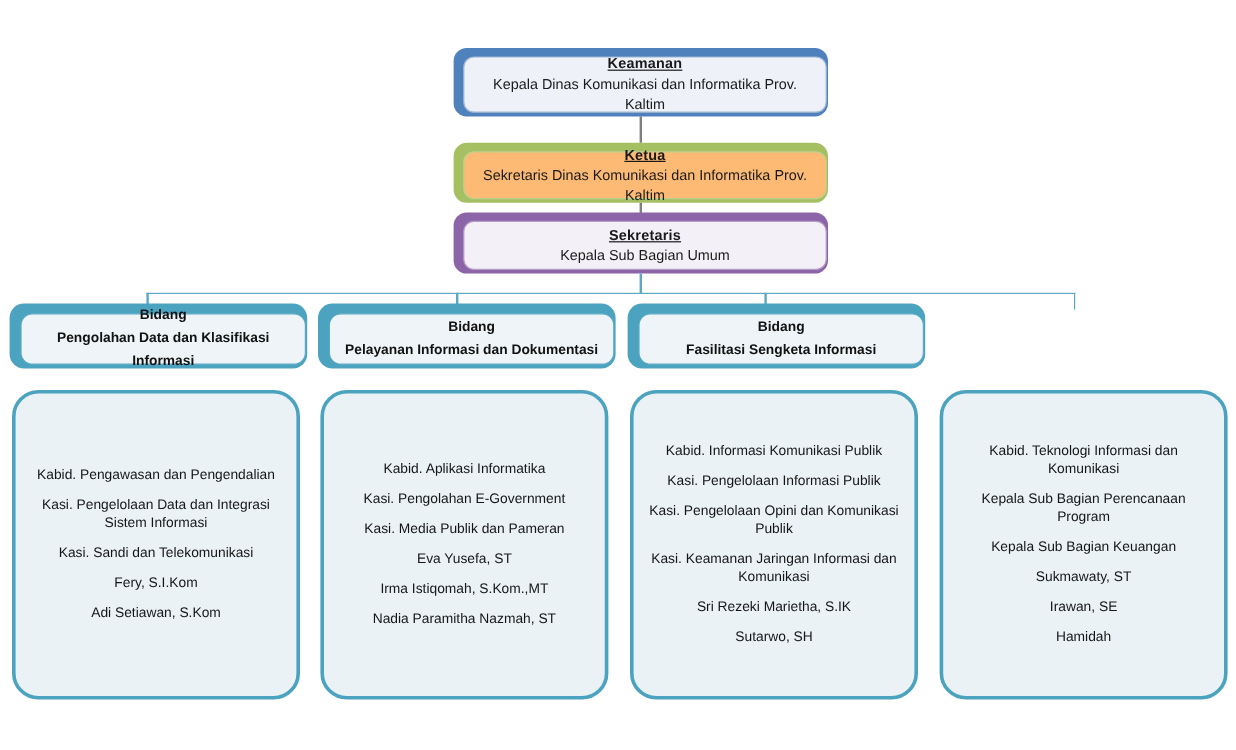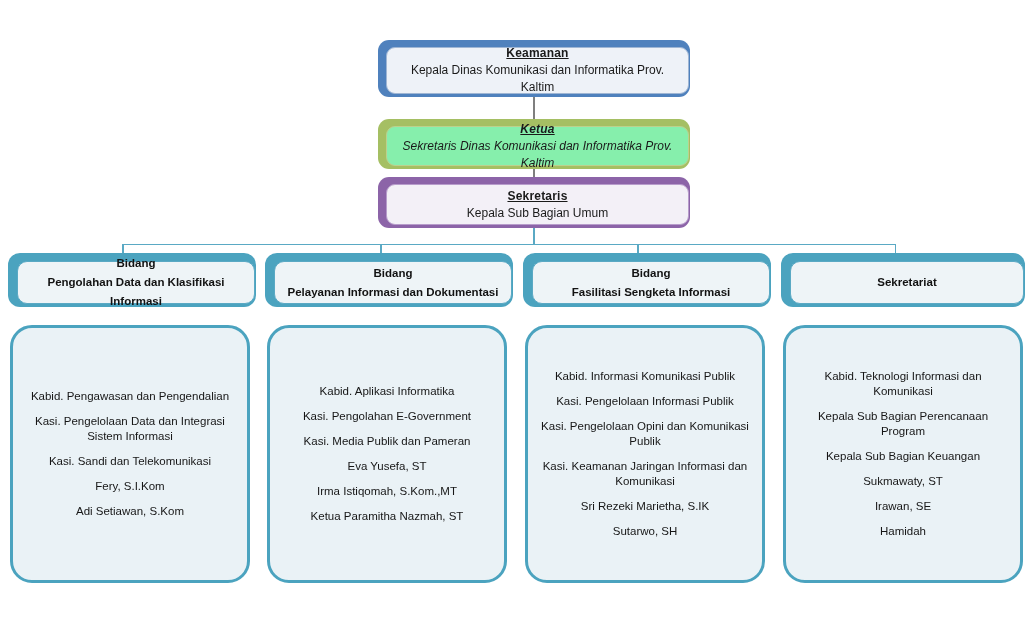--- a/index.html
+++ b/index.html
@@ -50,21 +50,21 @@
     align-items: center;
     justify-content: center;
     text-align: center;
     padding: 2px 10px;
   }
 
   
   .theme-blue .plate   { background: #4f81bd; }
   .theme-blue .face    { background: #eef2f8; border-color: #9fb6d4; }
   .theme-green .plate  { background: #a5bf63; }
-  .theme-green .face   { background: #86efac; border-color: #bdd08d; font-style: italic; }
+  .theme-green .face   { background: #fdba74; border-color: #bdd08d; }
   .theme-purple .plate { background: #8c64a8; }
   .theme-purple .face  { background: #f3f0f7; border-color: #b79ccb; }
 
   .node-title {
     font-size: 12px;
     font-weight: bold;
     color: #1a1a1a;
     text-decoration: underline;
     line-height: 17px;
     letter-spacing: .2px;
@@ -185,43 +185,36 @@
   </div>
 
   <div class="node hdr" style="left:523px; top:253px; width:248px; height:54px;">
     <div class="plate"></div>
     <div class="face">
       <div class="hdr-line">Bidang</div>
       <div class="hdr-line">Fasilitasi Sengketa Informasi</div>
     </div>
   </div>
 
-  <div class="node hdr" style="left:781px; top:253px; width:244px; height:54px;">
-    <div class="plate"></div>
-    <div class="face">
-      <div class="hdr-line">Sekretariat</div>
-
-    </div>
-  </div>
 
   <div class="body-box" style="left:10px; top:325px; width:240px; height:258px;">
     <div class="body-line">Kabid. Pengawasan dan Pengendalian</div>
     <div class="body-line">Kasi. Pengelolaan Data dan Integrasi Sistem Informasi</div>
     <div class="body-line">Kasi. Sandi dan Telekomunikasi</div>
     <div class="body-line">Fery, S.I.Kom</div>
     <div class="body-line">Adi Setiawan, S.Kom</div>
   </div>
 
   <div class="body-box" style="left:267px; top:325px; width:240px; height:258px;">
     <div class="body-line">Kabid. Aplikasi Informatika</div>
     <div class="body-line">Kasi. Pengolahan E-Government</div>
     <div class="body-line">Kasi. Media Publik dan Pameran</div>
     <div class="body-line">Eva Yusefa, ST</div>
     <div class="body-line">Irma Istiqomah, S.Kom.,MT</div>
-    <div class="body-line">Ketua Paramitha Nazmah, ST</div>
+    <div class="body-line">Nadia Paramitha Nazmah, ST</div>
   </div>
 
   <div class="body-box" style="left:525px; top:325px; width:240px; height:258px;">
     <div class="body-line">Kabid. Informasi Komunikasi Publik</div>
     <div class="body-line">Kasi. Pengelolaan Informasi Publik</div>
     <div class="body-line">Kasi. Pengelolaan Opini dan Komunikasi Publik</div>
     <div class="body-line">Kasi. Keamanan Jaringan Informasi dan Komunikasi</div>
     <div class="body-line">Sri Rezeki Marietha, S.IK</div>
     <div class="body-line">Sutarwo, SH</div>
   </div>

